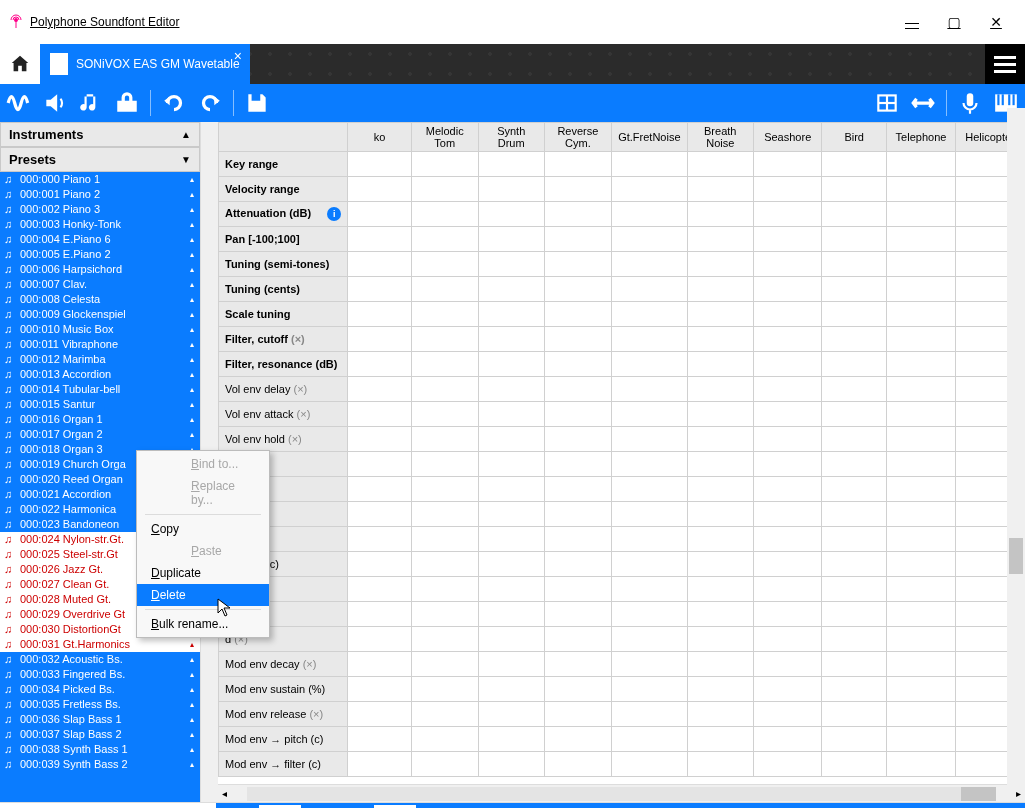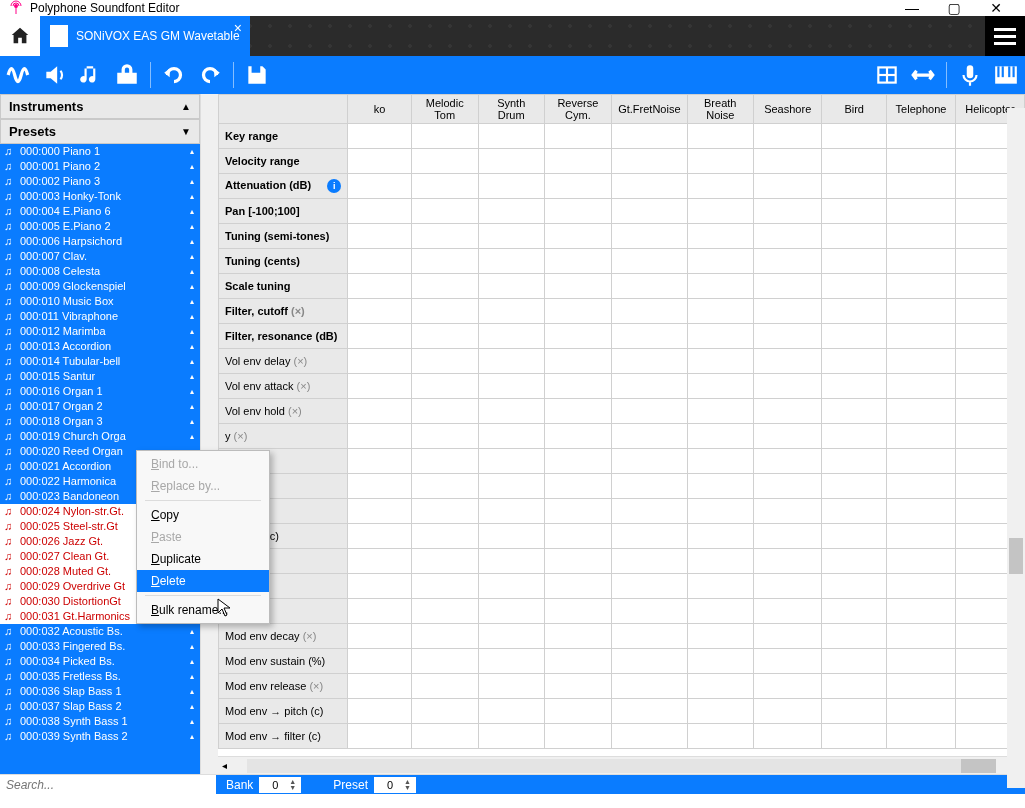--- a/index.html
+++ b/index.html
@@ -1,19 +1,19 @@
 <!DOCTYPE html>
 <html><head>
 <meta charset="utf-8">
 <style>
 * { box-sizing: border-box; margin: 0; padding: 0; font-family: "Segoe UI", Arial, sans-serif; }
 body { width: 1025px; height: 808px; background: #fff; overflow: hidden; position: relative; }
 
 
-.titlebar { height: 16px; background: #fff; display: flex; align-items: center; padding: 0 8px; }
+.titlebar { height: 44px; background: #fff; display: flex; align-items: center; padding: 0 8px; text-decoration: underline; }
 .titlebar .app-icon { width: 16px; height: 16px; margin-right: 6px; }
 .titlebar .title { font-size: 12px; flex: 1; }
 .titlebar .win-btn { width: 42px; height: 28px; display: flex; align-items: center; justify-content: center; font-size: 14px; }
 
 
 .tabrow { height: 40px; background: #2b2b2b; display: flex; align-items: stretch; background-image: radial-gradient(circle at 10px 10px, #353535 2px, transparent 2px); background-size: 20px 20px;}
 .home-btn { width: 40px; background: #fff; display: flex; align-items: center; justify-content: center; }
 .tab-active { background: #0a7cff; color: #fff; display: flex; align-items: center; padding: 8px 10px; font-size: 12px; position: relative; min-width: 210px;}
 .tab-active .fileico { width:18px; height:22px; background:#fff; margin-right:8px; position:relative; }
 .tab-active .close { position:absolute; right:8px; top:4px; font-size:14px; }
@@ -64,21 +64,21 @@
 .bottom .searchwrap { width:216px; }
 .bottom input.search { border:none; font-size:12px; padding:2px 6px; width:100%; color:#888; font-style:italic; outline:none;}
 .bottom .bankrow { background:#0a7cff; color:#fff; flex:1; height:100%; display:flex; align-items:center; font-size:12px; padding-left:10px; gap:6px;}
 .bottom .spin { background:#fff; color:#000; width:42px; height:16px; display:inline-flex; align-items:center; padding:0 2px; font-size:11px;}
 .bottom .spin .val { flex:1; text-align:center;}
 .bottom .spin .arrows { width:10px; font-size:7px; line-height:6px; color:#555;}
 
 
 .ctx { position:absolute; top:450px; left:136px; width:134px; background:#f8f8f8; border:1px solid #bcbcbc; box-shadow:3px 3px 6px rgba(0,0,0,.25); font-size:12px; padding:2px 0;}
 .ctx .item { padding:4px 14px; color:#000; }
-.ctx .item.disabled { color:#a8a8a8; }
+.ctx .item.disabled { color:#a8a8a8;margin-left:40px; }
 .ctx .item.hl { background:#0a7cff; color:#fff; }
 .ctx .hr { height:1px; background:#dcdcdc; margin:3px 8px; }
 .cursor { position:absolute; top:598px; left:217px; font-size:16px; pointer-events:none; }
 
 .vscroll-right { position:absolute; right:0; top:108px; bottom:20px; width:18px; background:#f0f0f0; }
 .vscroll-right .vthumb { position:absolute; top:430px; height:36px; width:14px; left:2px; background:#c4c4c4; }
 </style>
 </head>
 <body>
 

